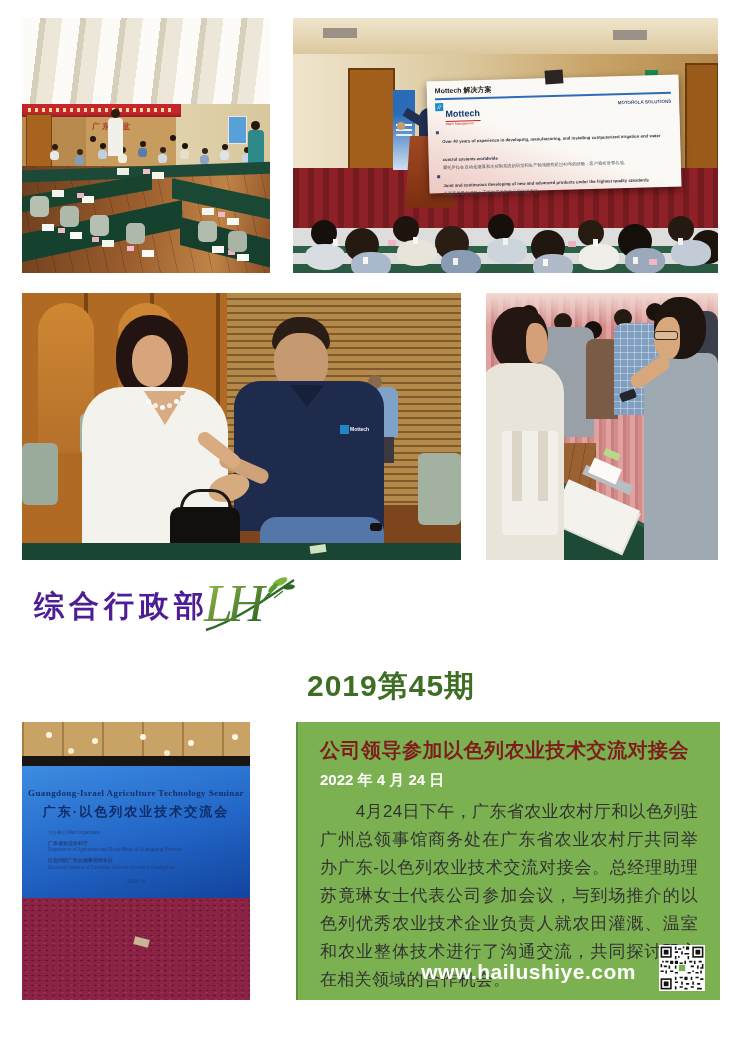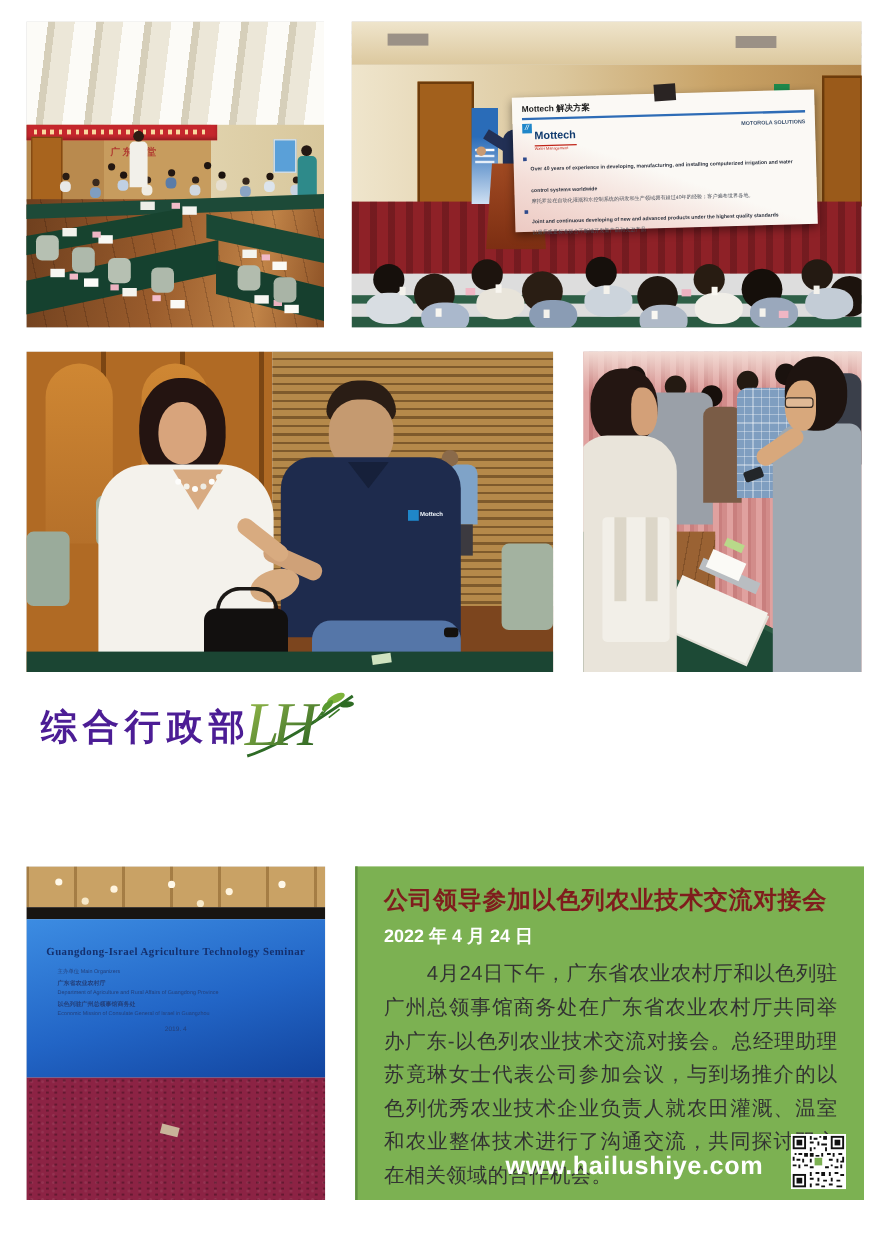--- a/index.html
+++ b/index.html
@@ -182,21 +182,21 @@
   .mr-rw-arm{left:142px;top:72px;width:44px;height:15px;background:#d8a87c;border-radius:8px;transform:rotate(-34deg);}
   .mr-phone{left:134px;top:98px;width:16px;height:9px;background:#23262a;border-radius:2px;transform:rotate(-20deg);}
 
   
   .hd-dept{left:34px;top:586px;font-size:30px;font-weight:bold;color:#4c1d95;letter-spacing:5px;}
   .hd-logo{left:202px;top:572px;width:96px;height:64px;}
   .hd-title{left:46px;top:624px;font-size:59px;font-weight:800;color:#8bbe5b;letter-spacing:7px;}
   .hd-issue{left:307px;top:666px;font-size:30px;font-weight:bold;color:#3e6e24;letter-spacing:1px;}
 
   
-  .p-bl{left:22px;top:722px;width:249px;height:278px;}
+  .p-bl{left:22px;top:722px;width:228px;height:278px;}
   .bl-ceil{left:0;top:0;width:100%;height:34px;background:#c9a265;
     background-image:repeating-linear-gradient(90deg,rgba(110,70,20,.4) 0 2px,transparent 2px 40px);}
   .bl-lights{left:0;top:0;width:6px;height:6px;border-radius:50%;background:transparent;
     box-shadow:24px 10px #fff8e8,70px 16px #fff4de,118px 12px #fff8e8,166px 18px #fff4de,210px 12px #fff8e8,
     46px 26px #f6e8c8,142px 28px #f6e8c8;}
   .bl-truss{left:0;top:34px;width:100%;height:10px;background:#181512;}
   .bl-screen{left:0;top:44px;width:100%;height:132px;overflow:hidden;
     background:linear-gradient(165deg,#3c8ce2,#2265c6 55%,#12449e);box-sizing:border-box;padding-top:22px;}
   .bl-en{font-family:"Liberation Serif","DejaVu Serif",serif;font-size:9px;color:#14306e;font-weight:bold;
     white-space:nowrap;text-align:center;letter-spacing:.4px;}
@@ -378,27 +378,29 @@
           <stop offset="1" stop-color="#1f5a1e"></stop>
       </linearGradient>
     </defs>
     <path d="M4 58 C 30 50, 60 30, 92 8" stroke="#2e6b26" stroke-width="2.4" fill="none"></path>
     <path d="M66 24 l8 -10 M72 26 l9 -7 M60 30 l7 -9" stroke="#3c7a28" stroke-width="1.4" fill="none"></path>
     <ellipse cx="78" cy="10" rx="8" ry="3.4" fill="#7fb43c" transform="rotate(-26 78 10)"></ellipse>
     <ellipse cx="87" cy="15" rx="6" ry="2.6" fill="#2e6b24" transform="rotate(-6 87 15)"></ellipse>
     <ellipse cx="71" cy="16" rx="6" ry="2.6" fill="#57992f" transform="rotate(-44 71 16)"></ellipse>
     <text x="2" y="49" font-family="Liberation Serif, DejaVu Serif, serif" font-style="italic" font-size="52" fill="url(#lg)" letter-spacing="-6">LH</text>
   </svg>
+  <div class="abs hd-issue">2019第45期</div>
 
   <div class="ph p-bl">
     <div class="abs bl-ceil"></div>
     <div class="abs bl-lights"></div>
     <div class="abs bl-truss"></div>
     <div class="abs bl-screen">
       <div class="bl-en">Guangdong-Israel Agriculture Technology Seminar</div>
+      <div class="bl-cn">广东·以色列农业技术交流会</div>
       <div class="bl-orgs">
         <div>主办单位 Main Organizers</div>
         <div class="b">广东省农业农村厅</div>
         <div>Department of Agriculture and Rural Affairs of Guangdong Province</div>
         <div class="b">以色列驻广州总领事馆商务处</div>
         <div>Economic Mission of Consulate General of Israel in Guangzhou</div>
       </div>
       <div class="bl-date">2019. 4</div>
     </div>
     <div class="abs bl-carpet"></div>

